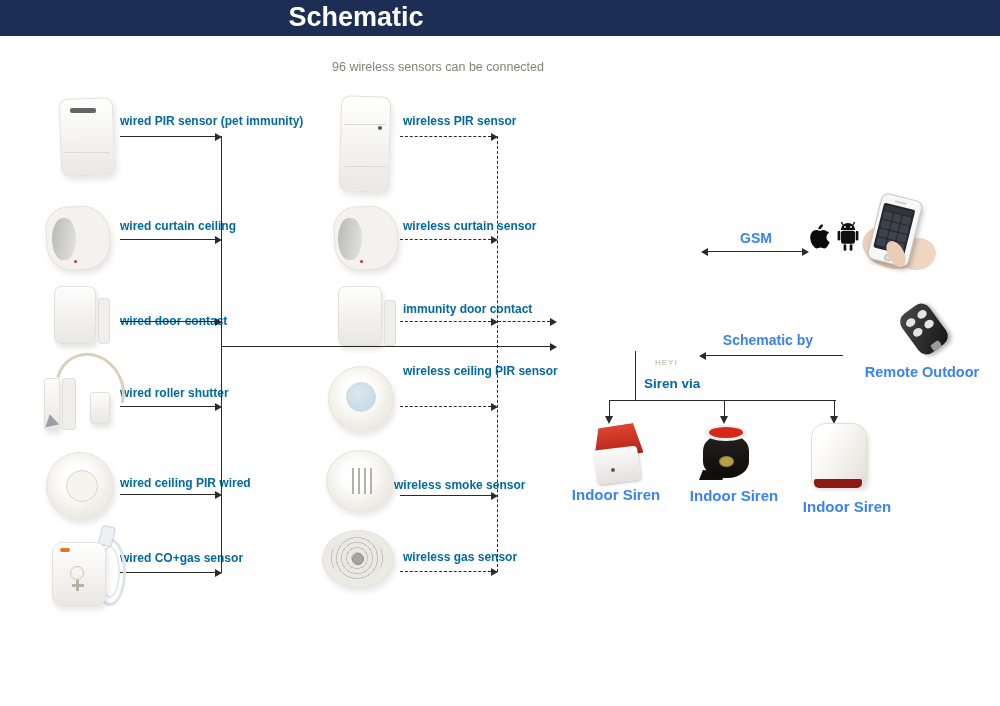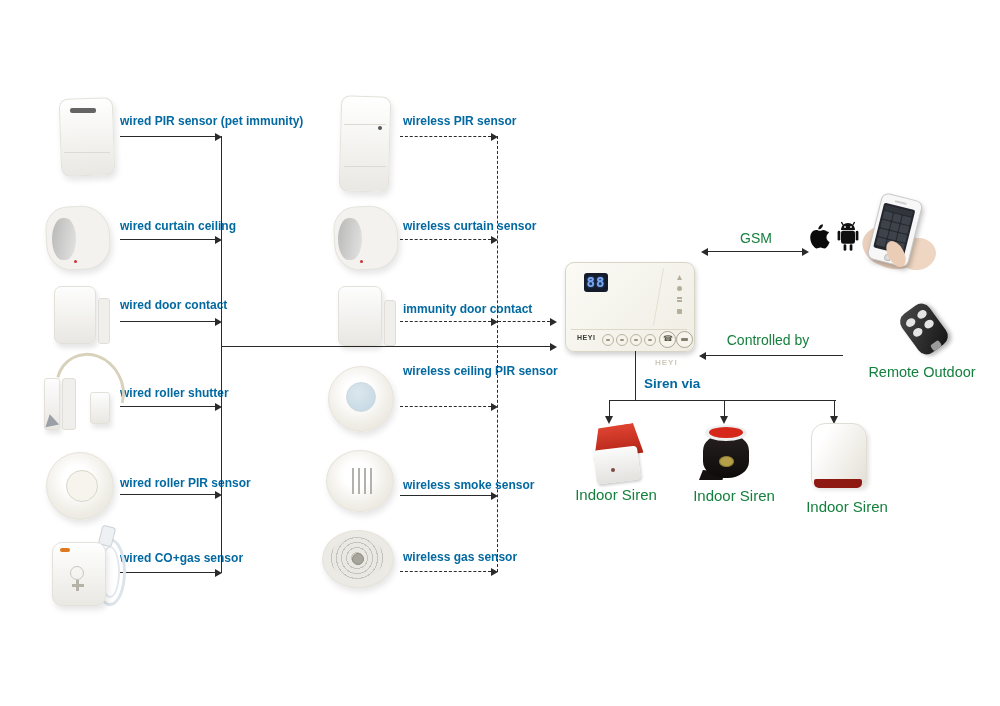--- a/index.html
+++ b/index.html
@@ -8,21 +8,21 @@
 
   
   .header{position:absolute;left:0;top:0;width:1000px;height:36px;background:#1c2e54;}
   .header-title{position:absolute;left:356px;top:2px;transform:translateX(-50%);
                 color:#fff;font-size:27px;font-weight:700;white-space:nowrap;}
   .subtitle{position:absolute;left:438px;top:60px;transform:translateX(-50%);
             color:#8a8177;font-size:12.5px;white-space:nowrap;}
 
   
   .lbl{position:absolute;font-size:12px;font-weight:600;color:#0369a1;white-space:nowrap;}
-  .biglbl{position:absolute;font-size:14px;font-weight:400;color:#15803d;white-space:nowrap;transform:translateX(-50%);}
+  .biglbl{position:absolute;font-size:14px;font-weight:700;color:#3b82f6;white-space:nowrap;transform:translateX(-50%);}
   .hline{position:absolute;height:0;border-top:1.4px solid #2a2a2a;}
   .hline.dashed{border-top-style:dashed;}
   .vline{position:absolute;width:0;border-left:1.4px solid #2a2a2a;}
   .vline.dashed{border-left-style:dashed;}
   .arr{position:absolute;width:0;height:0;border:4px solid transparent;}
   .arr-r{border-left:7px solid #2a2a2a;border-right:none;}
   .arr-l{border-right:7px solid #2a2a2a;border-left:none;}
   .arr-d{border:4.5px solid transparent;border-top:8px solid #2a2a2a;border-bottom:none;}
 
   .dev{position:absolute;}
@@ -100,38 +100,42 @@
   .s3-body{left:2px;top:2px;width:54px;height:62px;background:linear-gradient(120deg,#ffffff 20%,#efece6 70%,#e2dfd8);
            border:1px solid #e0ddd4;border-radius:14px 14px 8px 8px;box-shadow:2px 3px 4px rgba(0,0,0,.12);}
   .s3-red{left:5px;top:58px;width:48px;height:9px;background:#8e1812;border-radius:2px 2px 5px 5px;}
   .siren-lbl{font-size:15px;}
 </style>
 </head>
 <body>
 
 <div id="canvas">
 
+  <div class="header">
+    <div class="header-title">Schematic</div>
+  </div>
+  <div class="subtitle">96 wireless sensors can be connected</div>
 
   <div class="lbl" style="left:120px;top:114px">wired PIR sensor (pet immunity)</div>
   <div class="hline" style="left:120px;top:136px;width:95px"></div>
   <div class="arr arr-r" style="left:215px;top:133px"></div>
 
   <div class="lbl" style="left:120px;top:219px">wired curtain ceiling</div>
   <div class="hline" style="left:120px;top:239px;width:95px"></div>
   <div class="arr arr-r" style="left:215px;top:236px"></div>
 
-  <div class="lbl" style="left:120px;top:298px">wired door contact</div>
+  <div class="lbl" style="left:120px;top:314px">wired door contact</div>
   <div class="hline" style="left:120px;top:321px;width:95px"></div>
   <div class="arr arr-r" style="left:215px;top:318px"></div>
 
   <div class="lbl" style="left:120px;top:386px">wired roller shutter</div>
   <div class="hline" style="left:120px;top:406px;width:95px"></div>
   <div class="arr arr-r" style="left:215px;top:403px"></div>
 
-  <div class="lbl" style="left:120px;top:476px">wired roller PIR sensor</div>
+  <div class="lbl" style="left:120px;top:476px">wired ceiling PIR wired</div>
   <div class="hline" style="left:120px;top:494px;width:95px"></div>
   <div class="arr arr-r" style="left:215px;top:491px"></div>
 
   <div class="lbl" style="left:120px;top:551px">wired CO+gas sensor</div>
   <div class="hline" style="left:120px;top:572px;width:95px"></div>
   <div class="arr arr-r" style="left:215px;top:569px"></div>
 
   <div class="vline" style="left:221px;top:136px;height:437px"></div>
   <div class="hline" style="left:222px;top:346px;width:328px"></div>
   <div class="arr arr-r" style="left:550px;top:343px"></div>
@@ -147,21 +151,21 @@
   <div class="lbl" style="left:403px;top:302px">immunity door contact</div>
   <div class="hline dashed" style="left:400px;top:321px;width:91px"></div>
   <div class="arr arr-r" style="left:491px;top:318px"></div>
   <div class="hline dashed" style="left:498px;top:321px;width:52px"></div>
   <div class="arr arr-r" style="left:550px;top:318px"></div>
 
   <div class="lbl" style="left:403px;top:364px">wireless ceiling PIR sensor</div>
   <div class="hline dashed" style="left:400px;top:406px;width:91px"></div>
   <div class="arr arr-r" style="left:491px;top:403px"></div>
 
-  <div class="lbl" style="left:403px;top:478px">wireless smoke sensor</div>
+  <div class="lbl" style="left:394px;top:478px">wireless smoke sensor</div>
   <div class="hline" style="left:400px;top:495px;width:91px"></div>
   <div class="arr arr-r" style="left:491px;top:492px"></div>
 
   <div class="lbl" style="left:403px;top:550px">wireless gas sensor</div>
   <div class="hline dashed" style="left:400px;top:571px;width:91px"></div>
   <div class="arr arr-r" style="left:491px;top:568px"></div>
 
   <div class="vline dashed" style="left:497px;top:136px;height:436px"></div>
 
   <div class="dev" style="left:58px;top:96px;width:56px;height:82px">
@@ -232,46 +236,20 @@
     <div class="circ-dev" style="left:0;top:0;width:66px;height:60px"></div>
     <div style="left:26px;top:18px;width:22px;height:26px;background:repeating-linear-gradient(90deg,#b3b1ac 0 2px,transparent 2px 6px)"></div>
   </div>
 
   <div class="dev" style="left:322px;top:530px;width:72px;height:60px">
     <div class="circ-dev" style="left:0;top:0;width:70px;height:56px;background:#eceae5"></div>
     <div style="left:8px;top:7px;width:54px;height:42px;border-radius:50%;background:repeating-radial-gradient(circle at 50% 50%,#c6c3bc 0 1px,#eae8e2 1px 5px)"></div>
     <div style="left:30px;top:23px;width:10px;height:10px;background:#a8a59c;border:1px solid #8f8c84;border-radius:50%"></div>
   </div>
 
-  <div class="panel">
-    <div class="panel-display">88</div>
-    <div class="panel-curve"></div>
-    <div class="p-ic" style="left:111px;top:12px;clip-path:polygon(50% 0,100% 100%,0 100%)"></div>
-    <div class="p-ic" style="left:111px;top:23px;border-radius:50%"></div>
-    <div class="p-ic" style="left:111px;top:34px;height:2px;box-shadow:0 3px 0 #b6ae9d"></div>
-    <div class="p-ic" style="left:111px;top:46px;border-radius:1px"></div>
-    <div class="panel-sep"></div>
-    <div class="panel-brand">HEYI</div>
-    <div class="sbtn" style="left:36px;top:71px">
-        <i></i>
-      </div>
-    <div class="sbtn" style="left:50px;top:71px">
-        <i></i>
-      </div>
-    <div class="sbtn" style="left:64px;top:71px">
-        <i></i>
-      </div>
-    <div class="sbtn" style="left:78px;top:71px">
-        <i></i>
-      </div>
-    <div class="bbtn bbtn-phone" style="left:93px;top:68px"></div>
-    <div class="bbtn bbtn-bar" style="left:110px;top:68px">
-        <i></i>
-      </div>
-  </div>
   <div class="watermark">HEYI</div>
 
   <div class="biglbl" style="left:756px;top:230px">GSM</div>
   <div class="hline" style="left:708px;top:251px;width:94px"></div>
   <div class="arr arr-l" style="left:701px;top:248px"></div>
   <div class="arr arr-r" style="left:802px;top:248px"></div>
 
   <svg style="position:absolute;left:806px;top:222px" width="24" height="30" viewBox="0 0 24 28">
     <path fill="#0b0b0b" d="M16.9 1.2c.15 1.3-.4 2.6-1.2 3.55-.8.95-2.1 1.7-3.35 1.6-.15-1.25.5-2.55 1.25-3.4C14.4 2 15.75 1.3 16.9 1.2zM21.6 9.3c-1.1-1.4-2.75-2.25-4.3-2.25-1.4 0-2.5.8-3.4.8-.95 0-2.15-.78-3.65-.78-1.9 0-3.9 1.15-5 3.1-2.1 3.7-.55 9.2 1.5 12.2 1 1.5 2.2 3.15 3.8 3.1 1.5-.06 2.1-.97 3.9-.97s2.3.97 3.9.97c1.6 0 2.65-1.5 3.65-3 1.1-1.7 1.6-3.35 1.63-3.43-.04-.02-3.13-1.2-3.16-4.78-.03-3 2.44-4.43 2.55-4.5-.4-.6-.9-1.2-1.42-1.76z"></path>
   </svg>
@@ -311,21 +289,21 @@
             <div></div>
             <div></div>
             <div></div>
         </div>
       </div>
       <div class="home"></div>
     </div>
     <div class="thumb"></div>
   </div>
 
-  <div class="biglbl" style="left:768px;top:332px">Controlled by</div>
+  <div class="biglbl" style="left:768px;top:332px">Schematic by</div>
   <div class="hline" style="left:706px;top:355px;width:137px"></div>
   <div class="arr arr-l" style="left:699px;top:352px"></div>
 
   <div class="remote-group">
     <div class="fob">
       <b style="left:5px;top:7px"></b>
         <b style="left:19px;top:7px"></b>
       <b style="left:5px;top:19px"></b>
         <b style="left:19px;top:19px"></b>
       <span class="clip"></span>

